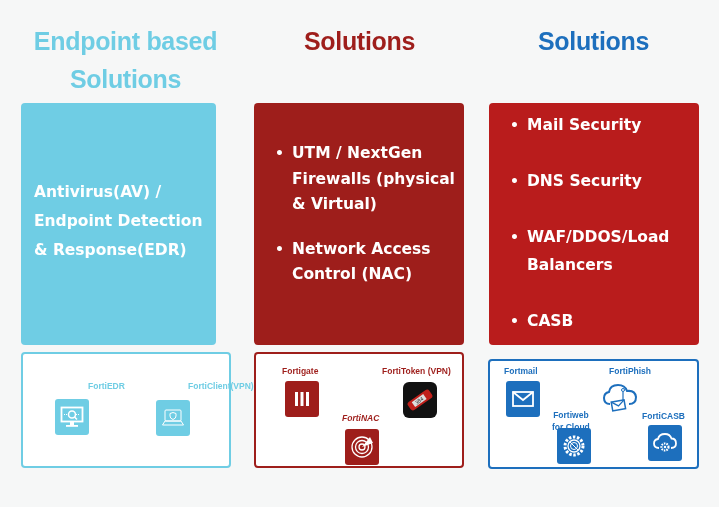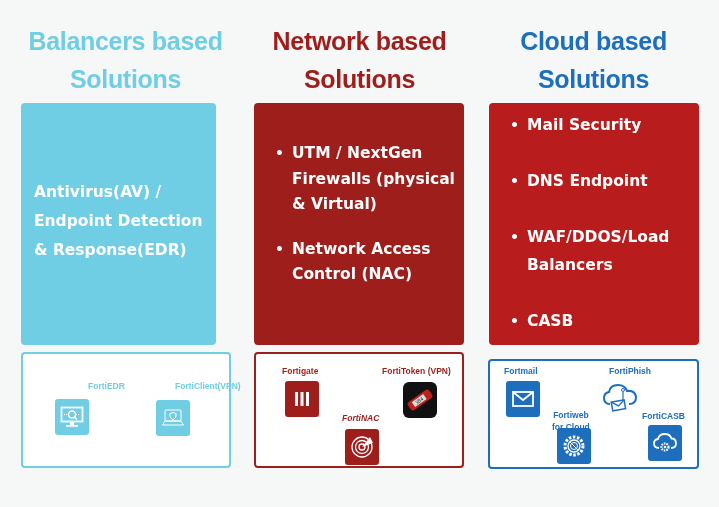--- a/index.html
+++ b/index.html
@@ -55,29 +55,27 @@
   .icon {
     position: absolute; width: 34px; height: 36px; border-radius: 3px;
     display: flex; align-items: center; justify-content: center;
   }
   .icon svg { display: block; }
 </style>
 </head>
 <body>
 
 <div class="heading" id="h1">
-  <div>Balancers based</div>
+  <div>Endpoint based</div>
   <div>Solutions</div>
 </div>
 <div class="heading" id="h2">
-  <div>Network based</div>
   <div>Solutions</div>
 </div>
 <div class="heading" id="h3">
-  <div>Cloud based</div>
   <div>Solutions</div>
 </div>
 
 <div class="panel" id="p1">
   <div class="p1-text">
     <div>Antivirus(AV) /</div>
     <div>Endpoint Detection</div>
     <div>&amp; Response(EDR)</div>
   </div>
 </div>
@@ -85,40 +83,40 @@
 <div class="panel" id="p2">
   <ul class="bul">
     <li class="i1">UTM / NextGen Firewalls (physical &amp; Virtual)</li>
     <li>Network Access Control (NAC)</li>
   </ul>
 </div>
 
 <div class="panel" id="p3">
   <ul class="bul">
     <li class="m">Mail Security</li>
-    <li class="m">DNS Endpoint</li>
+    <li class="m">DNS Security</li>
     <li class="m">WAF/DDOS/Load Balancers</li>
     <li>CASB</li>
   </ul>
 </div>
 
 <div class="prod" id="b1">
   <div class="plabel" style="left:28px;top:27px;margin-left:37px;">FortiEDR</div>
   <div class="icon" style="left:32px;top:45px;background:#6fcde4;">
     <svg width="24" height="22" viewBox="0 0 24 22">
       <rect x="1.5" y="1.5" width="21" height="14" fill="none" stroke="#fff" stroke-width="1.8"></rect>
       <rect x="10" y="16" width="4" height="3" fill="#fff"></rect>
       <rect x="6" y="19" width="12" height="1.8" fill="#fff"></rect>
       <circle cx="12" cy="8.5" r="3.5" fill="none" stroke="#fff" stroke-width="1.6"></circle>
       <line x1="14.5" y1="11" x2="17" y2="13.5" stroke="#fff" stroke-width="1.6"></line>
       <line x1="4" y1="8.5" x2="8" y2="8.5" stroke="#fff" stroke-width="1" stroke-dasharray="1 1"></line>
       <line x1="16" y1="8.5" x2="20" y2="8.5" stroke="#fff" stroke-width="1" stroke-dasharray="1 1"></line>
     </svg>
   </div>
-  <div class="plabel" style="left:110px;top:27px;padding-left:42px;">FortiClient(VPN)</div>
+  <div class="plabel" style="left:123px;top:27px;padding-left:42px;">FortiClient(VPN)</div>
   <div class="icon" style="left:133px;top:46px;background:#6fcde4;">
     <svg width="24" height="20" viewBox="0 0 24 20">
       <rect x="4" y="2" width="16" height="11" rx="1" fill="none" stroke="#fff" stroke-width="1"></rect>
       <path d="M1.5 17 L4 13 L20 13 L22.5 17 Z" fill="none" stroke="#fff" stroke-width="1"></path>
       <path d="M12 4.5 L15 5.5 L15 8 Q15 10.5 12 11.5 Q9 10.5 9 8 L9 5.5 Z" fill="none" stroke="#fff" stroke-width="1"></path>
     </svg>
   </div>
 </div>
 
 <div class="prod" id="b2">

